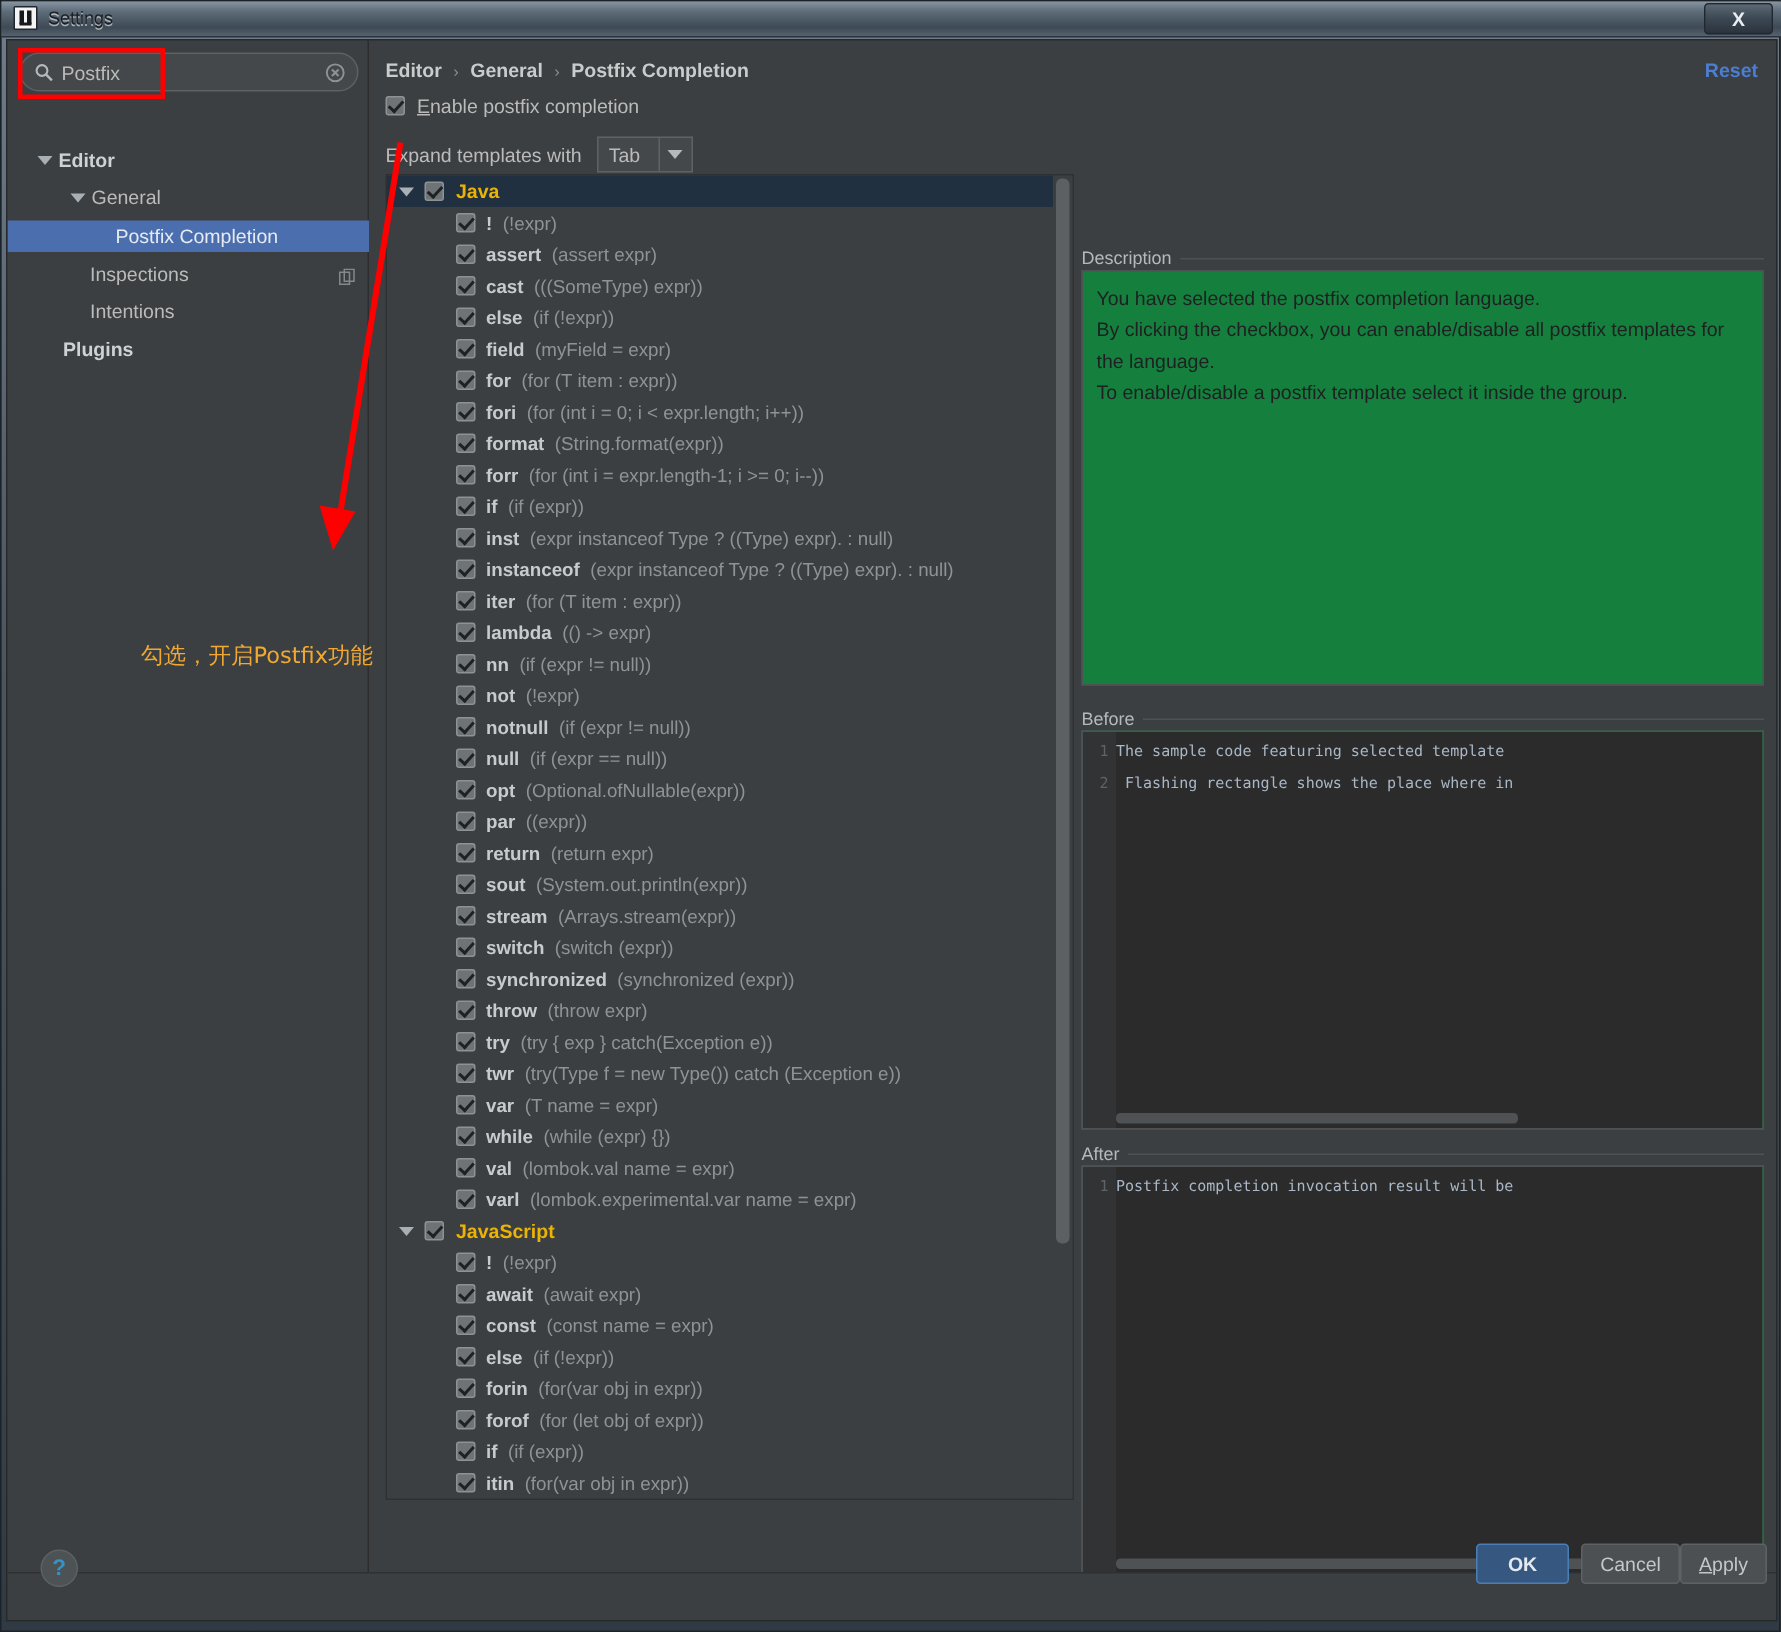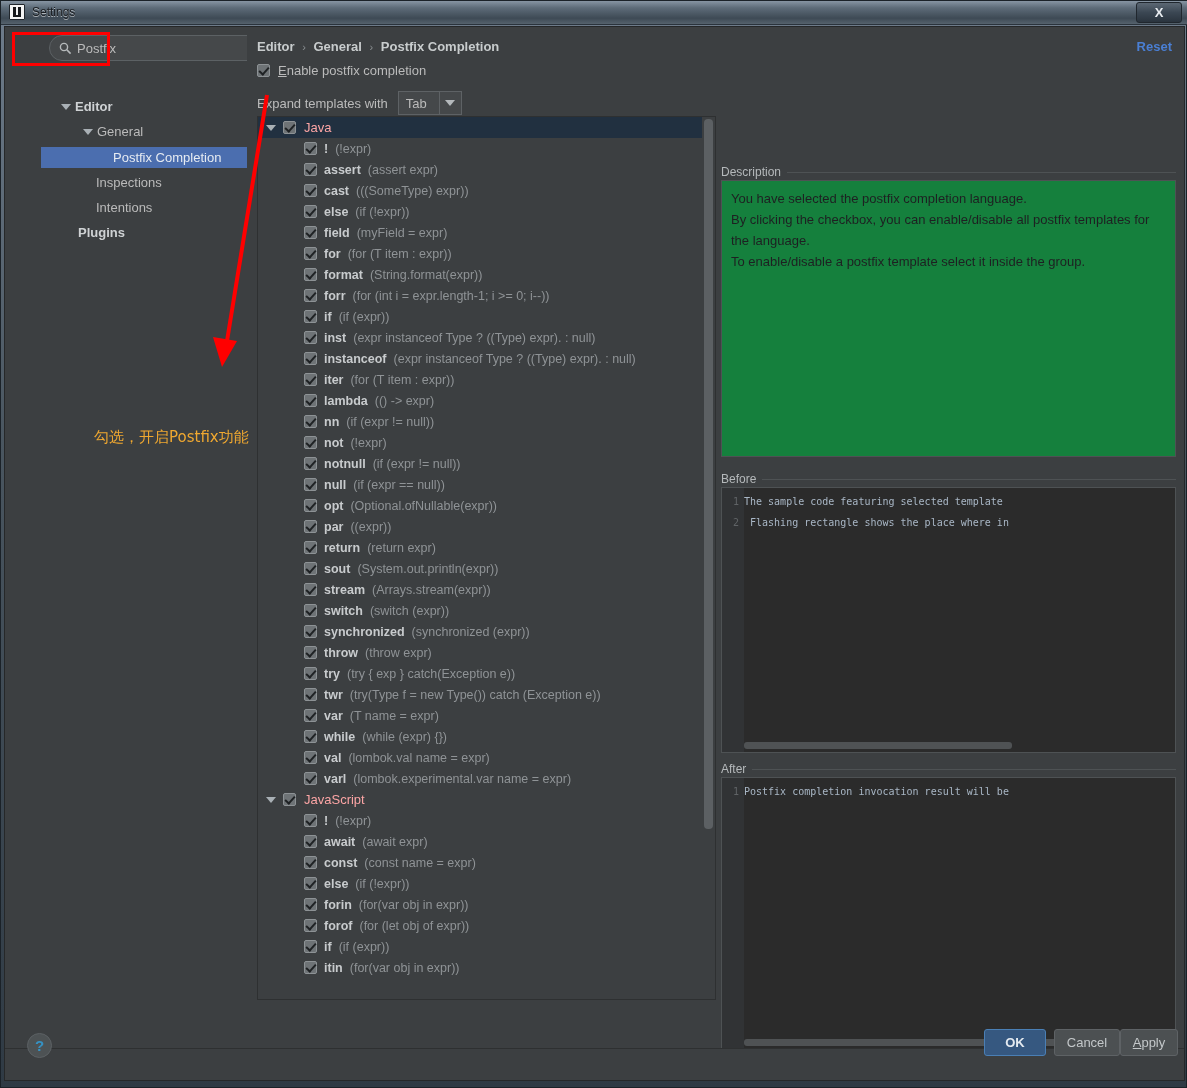--- a/index.html
+++ b/index.html
@@ -76,21 +76,20 @@
     border: 1px solid #262829;
     overflow: hidden;
   }
 
   
   #sidebar {
     position: absolute; left: 0; top: 0;
     width: 241px; height: 1022px;
     background: #3c3f41;
     border-right: 1px solid #2b2d2e;
-    margin-left: 36px;
   }
   #search-wrap {
     position: absolute; left: 8px; top: 8px;
     width: 226px; height: 26px;
   }
   #search-field {
     width: 226px; height: 26px;
     background: #45484a;
     border: 1px solid #5c6164;
     border-radius: 13px;
@@ -250,21 +249,21 @@
     width: 11px; height: 11px; position: relative; flex:none;
   }
   .grow.group .gtw::after {
     content: "";
     position: absolute; left: 0; top: 3px;
     border-left: 5px solid transparent;
     border-right: 5px solid transparent;
     border-top: 6px solid #a9b0b5;
   }
   .grow.group .gname {
-    font-weight: normal; color: #fca5a5; margin-left: 2px;
+    font-weight: bold; color: #eab308; margin-left: 2px;
   }
   .grow.tpl {
     padding-left: 46px;
     gap: 7px;
   }
   .grow.tpl .tname { color: #c8cbcd; font-weight: bold; font-size: 12.5px; }
   .grow.tpl .tdesc { color: #8f9396; font-size: 12.5px; }
 
   #list-scroll-track {
     position: absolute; right: 0; top: 0;
@@ -541,20 +540,25 @@
               <span class="tname">field</span>
               <span class="tdesc">(myField = expr)</span>
             </div>
             <div class="grow tpl">
               <span class="ij-check checked"></span>
               <span class="tname">for</span>
               <span class="tdesc">(for (T item : expr))</span>
             </div>
             <div class="grow tpl">
               <span class="ij-check checked"></span>
+              <span class="tname">fori</span>
+              <span class="tdesc">(for (int i = 0; i &lt; expr.length; i++))</span>
+            </div>
+            <div class="grow tpl">
+              <span class="ij-check checked"></span>
               <span class="tname">format</span>
               <span class="tdesc">(String.format(expr))</span>
             </div>
             <div class="grow tpl">
               <span class="ij-check checked"></span>
               <span class="tname">forr</span>
               <span class="tdesc">(for (int i = expr.length-1; i &gt;= 0; i--))</span>
             </div>
             <div class="grow tpl">
               <span class="ij-check checked"></span>

